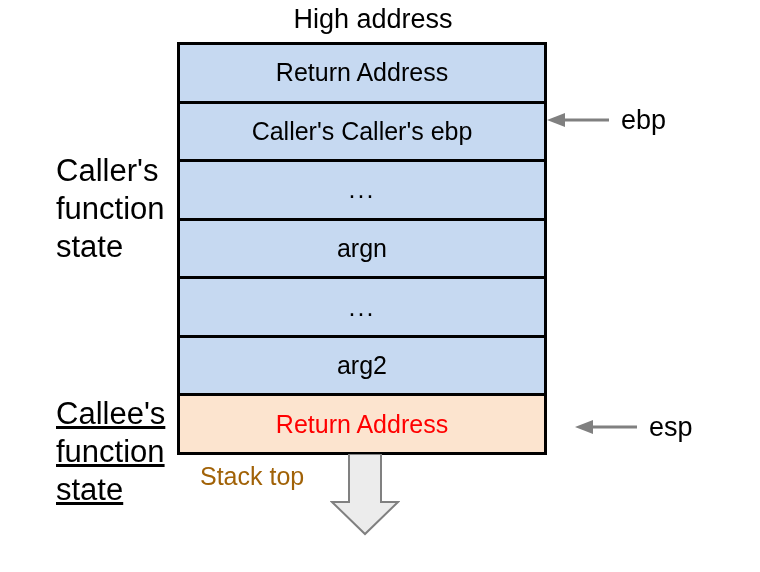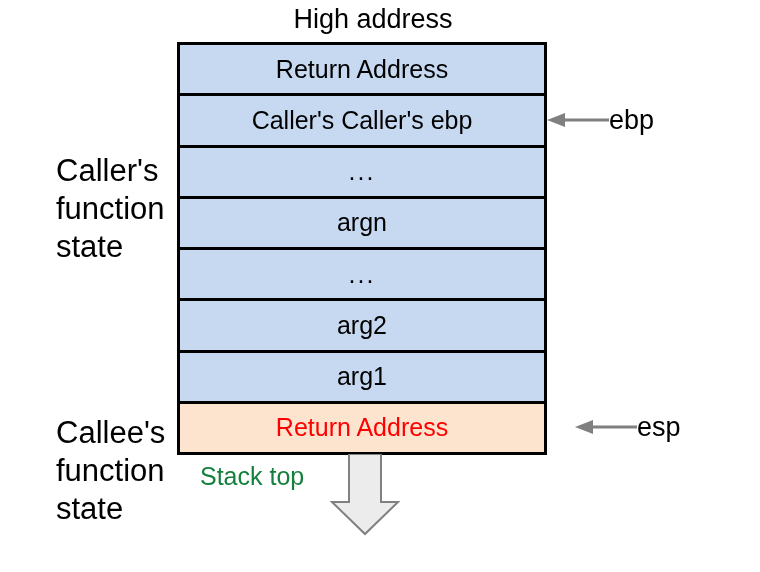--- a/index.html
+++ b/index.html
@@ -87,32 +87,33 @@
     text-align: left;
     white-space: pre-line;
   }
   #caller-state-label {
     left: 56px;
     top: 152px;
     width: 120px;
   }
   #callee-state-label {
     left: 56px;
-    top: 414px;
+    top: 395px;
     width: 130px;
+    text-decoration: underline;
   }
 
   
   #stack-top-label {
     position: absolute;
     left: 200px;
     top: 462px;
     font-size: 25px;
     line-height: 28px;
-    color: #15803d;
+    color: #a16207;
     white-space: nowrap;
   }
 
   
   .pointer-annotation {
     position: absolute;
     display: flex;
     align-items: center;
     height: 28px;
   }
@@ -122,20 +123,21 @@
   .pointer-arrow {
     display: block;
     width: 62px;
     height: 20px;
     flex: 0 0 auto;
   }
   .pointer-label {
     font-size: 27px;
     line-height: 28px;
     color: #000000;
+    margin-left: 12px;
     white-space: nowrap;
   }
 
   
   #stack-growth-arrow {
     position: absolute;
     left: 330px;
     top: 454px;
     width: 70px;
     height: 82px;
@@ -159,23 +161,20 @@
       <span>...</span>
     </div>
     <div class="stack-row">
       <span>argn</span>
     </div>
     <div class="stack-row ellipsis">
       <span>...</span>
     </div>
     <div class="stack-row">
       <span>arg2</span>
-    </div>
-    <div class="stack-row">
-      <span>arg1</span>
     </div>
     <div class="stack-row highlight">
       <span>Return Address</span>
     </div>
   </div>
 
   <div class="section-label" id="caller-state-label">Caller's
 function
 state</div>
 

